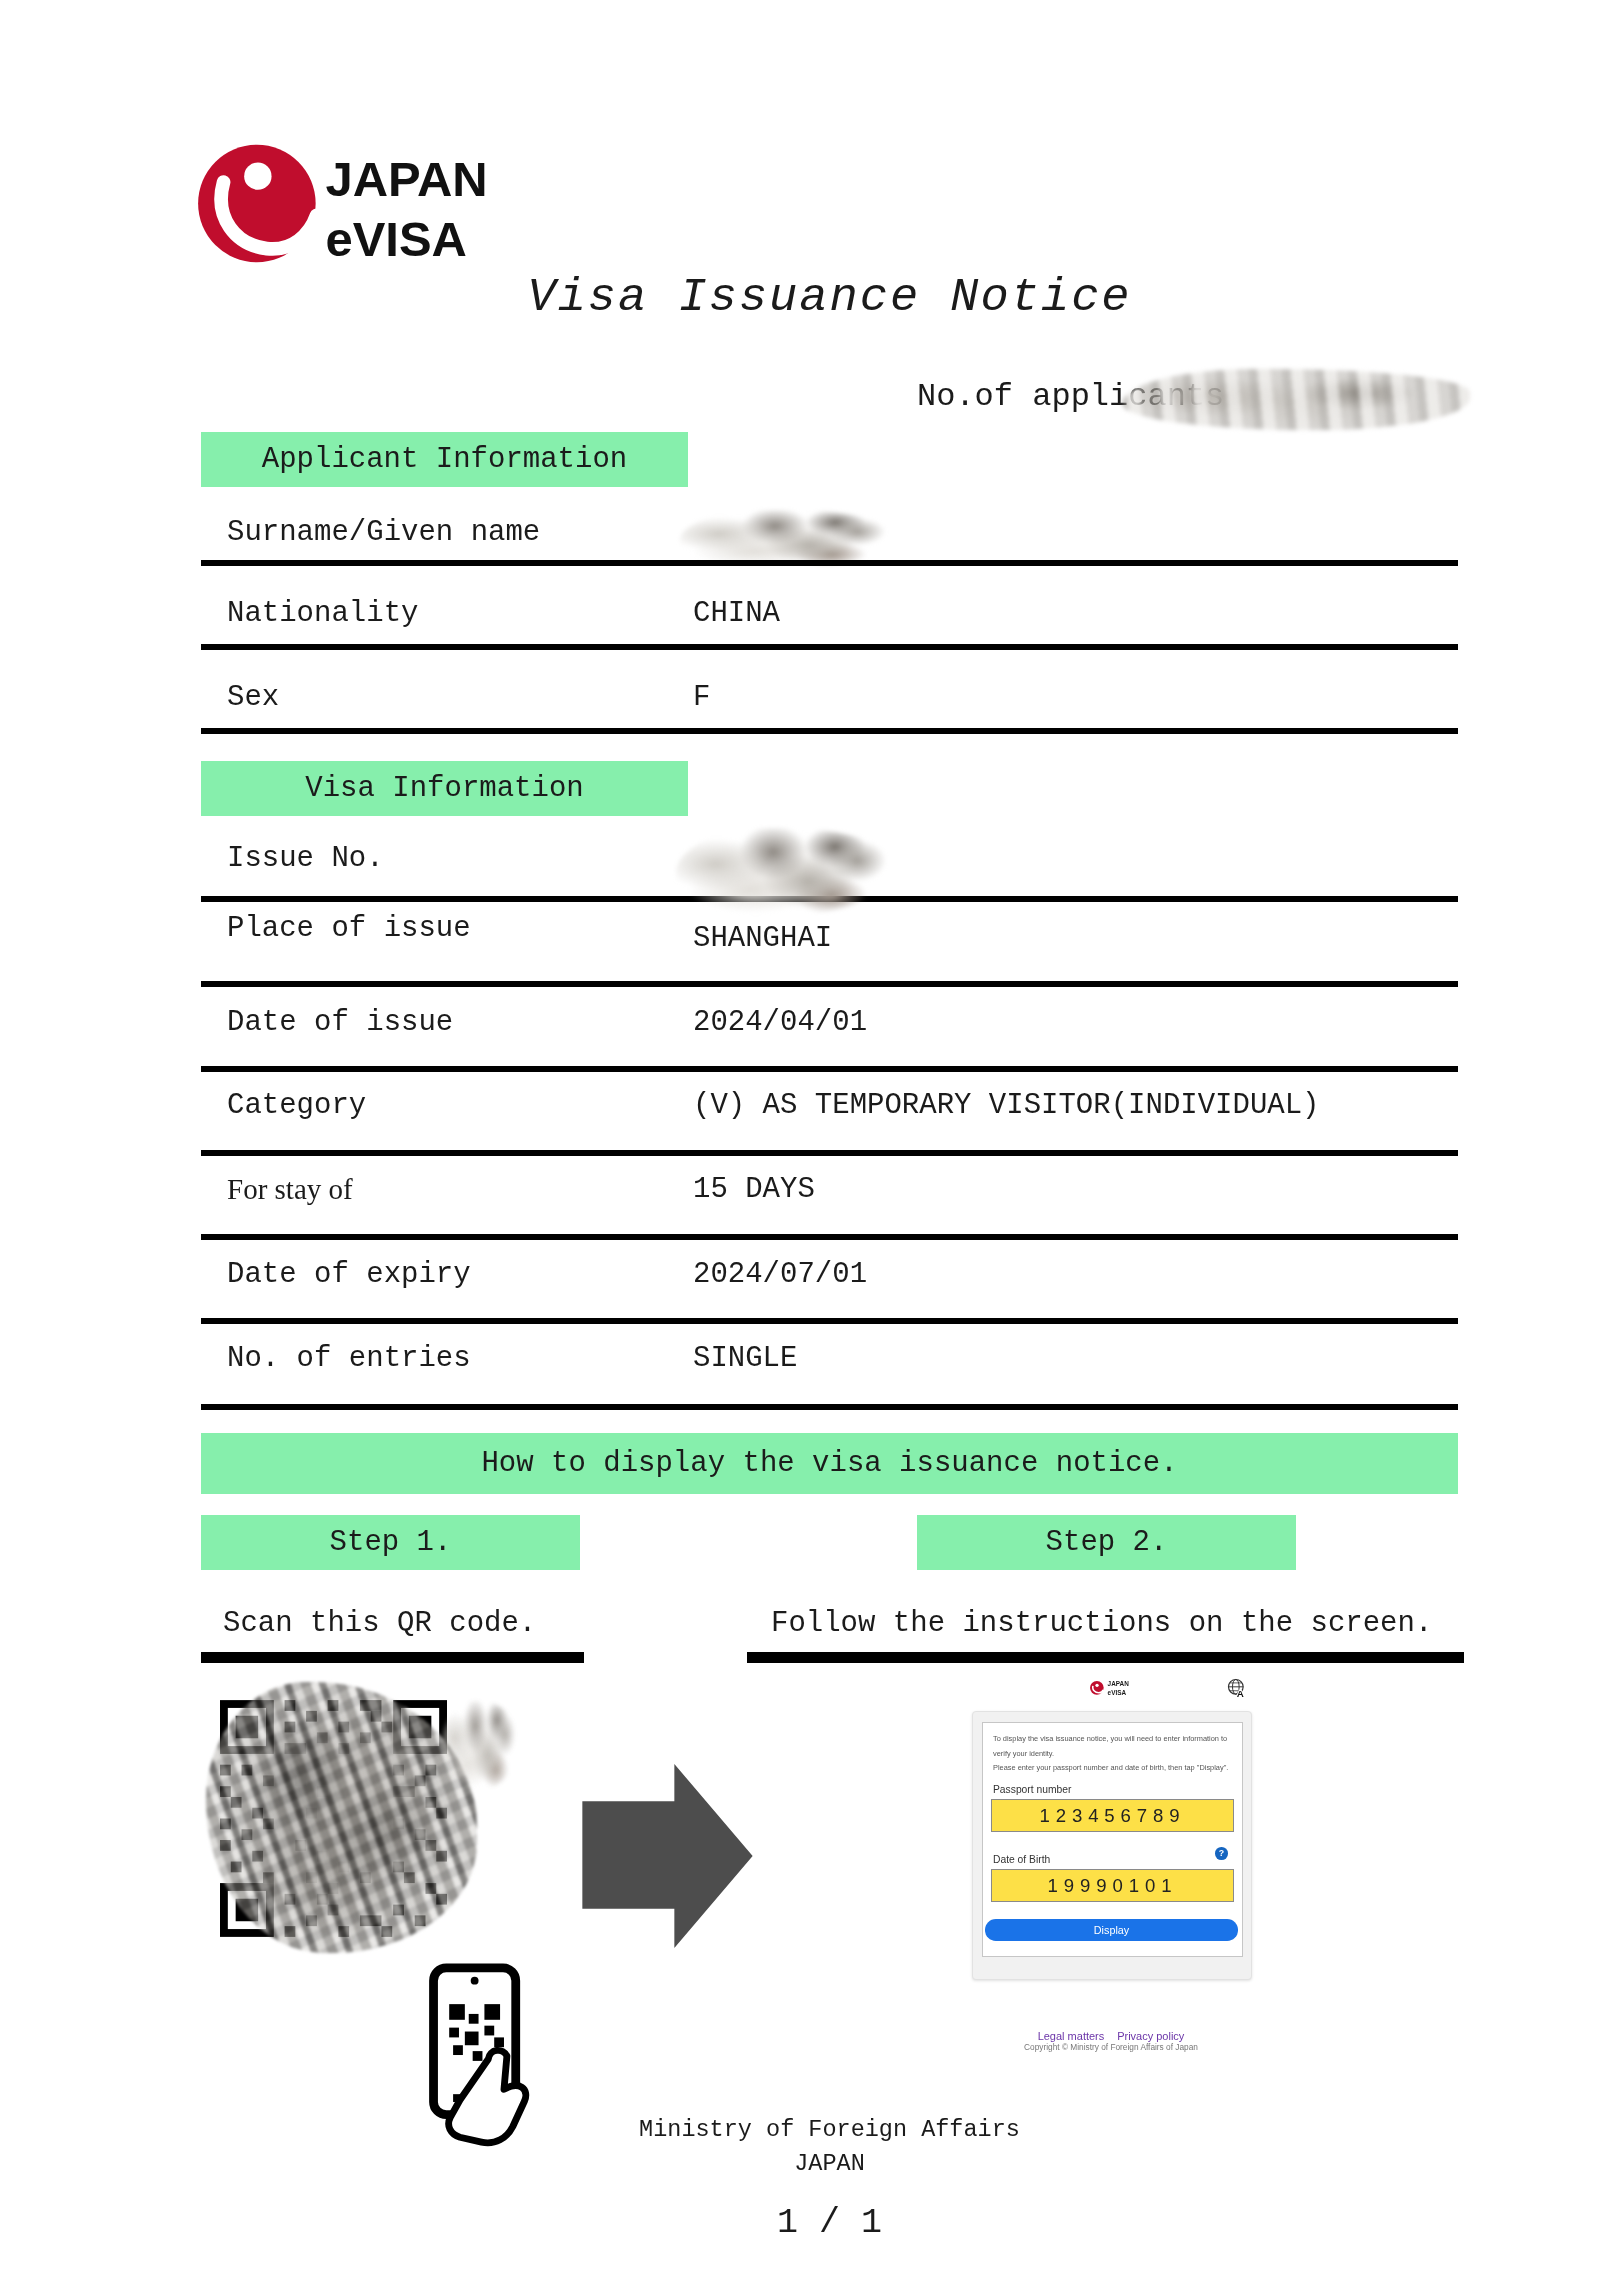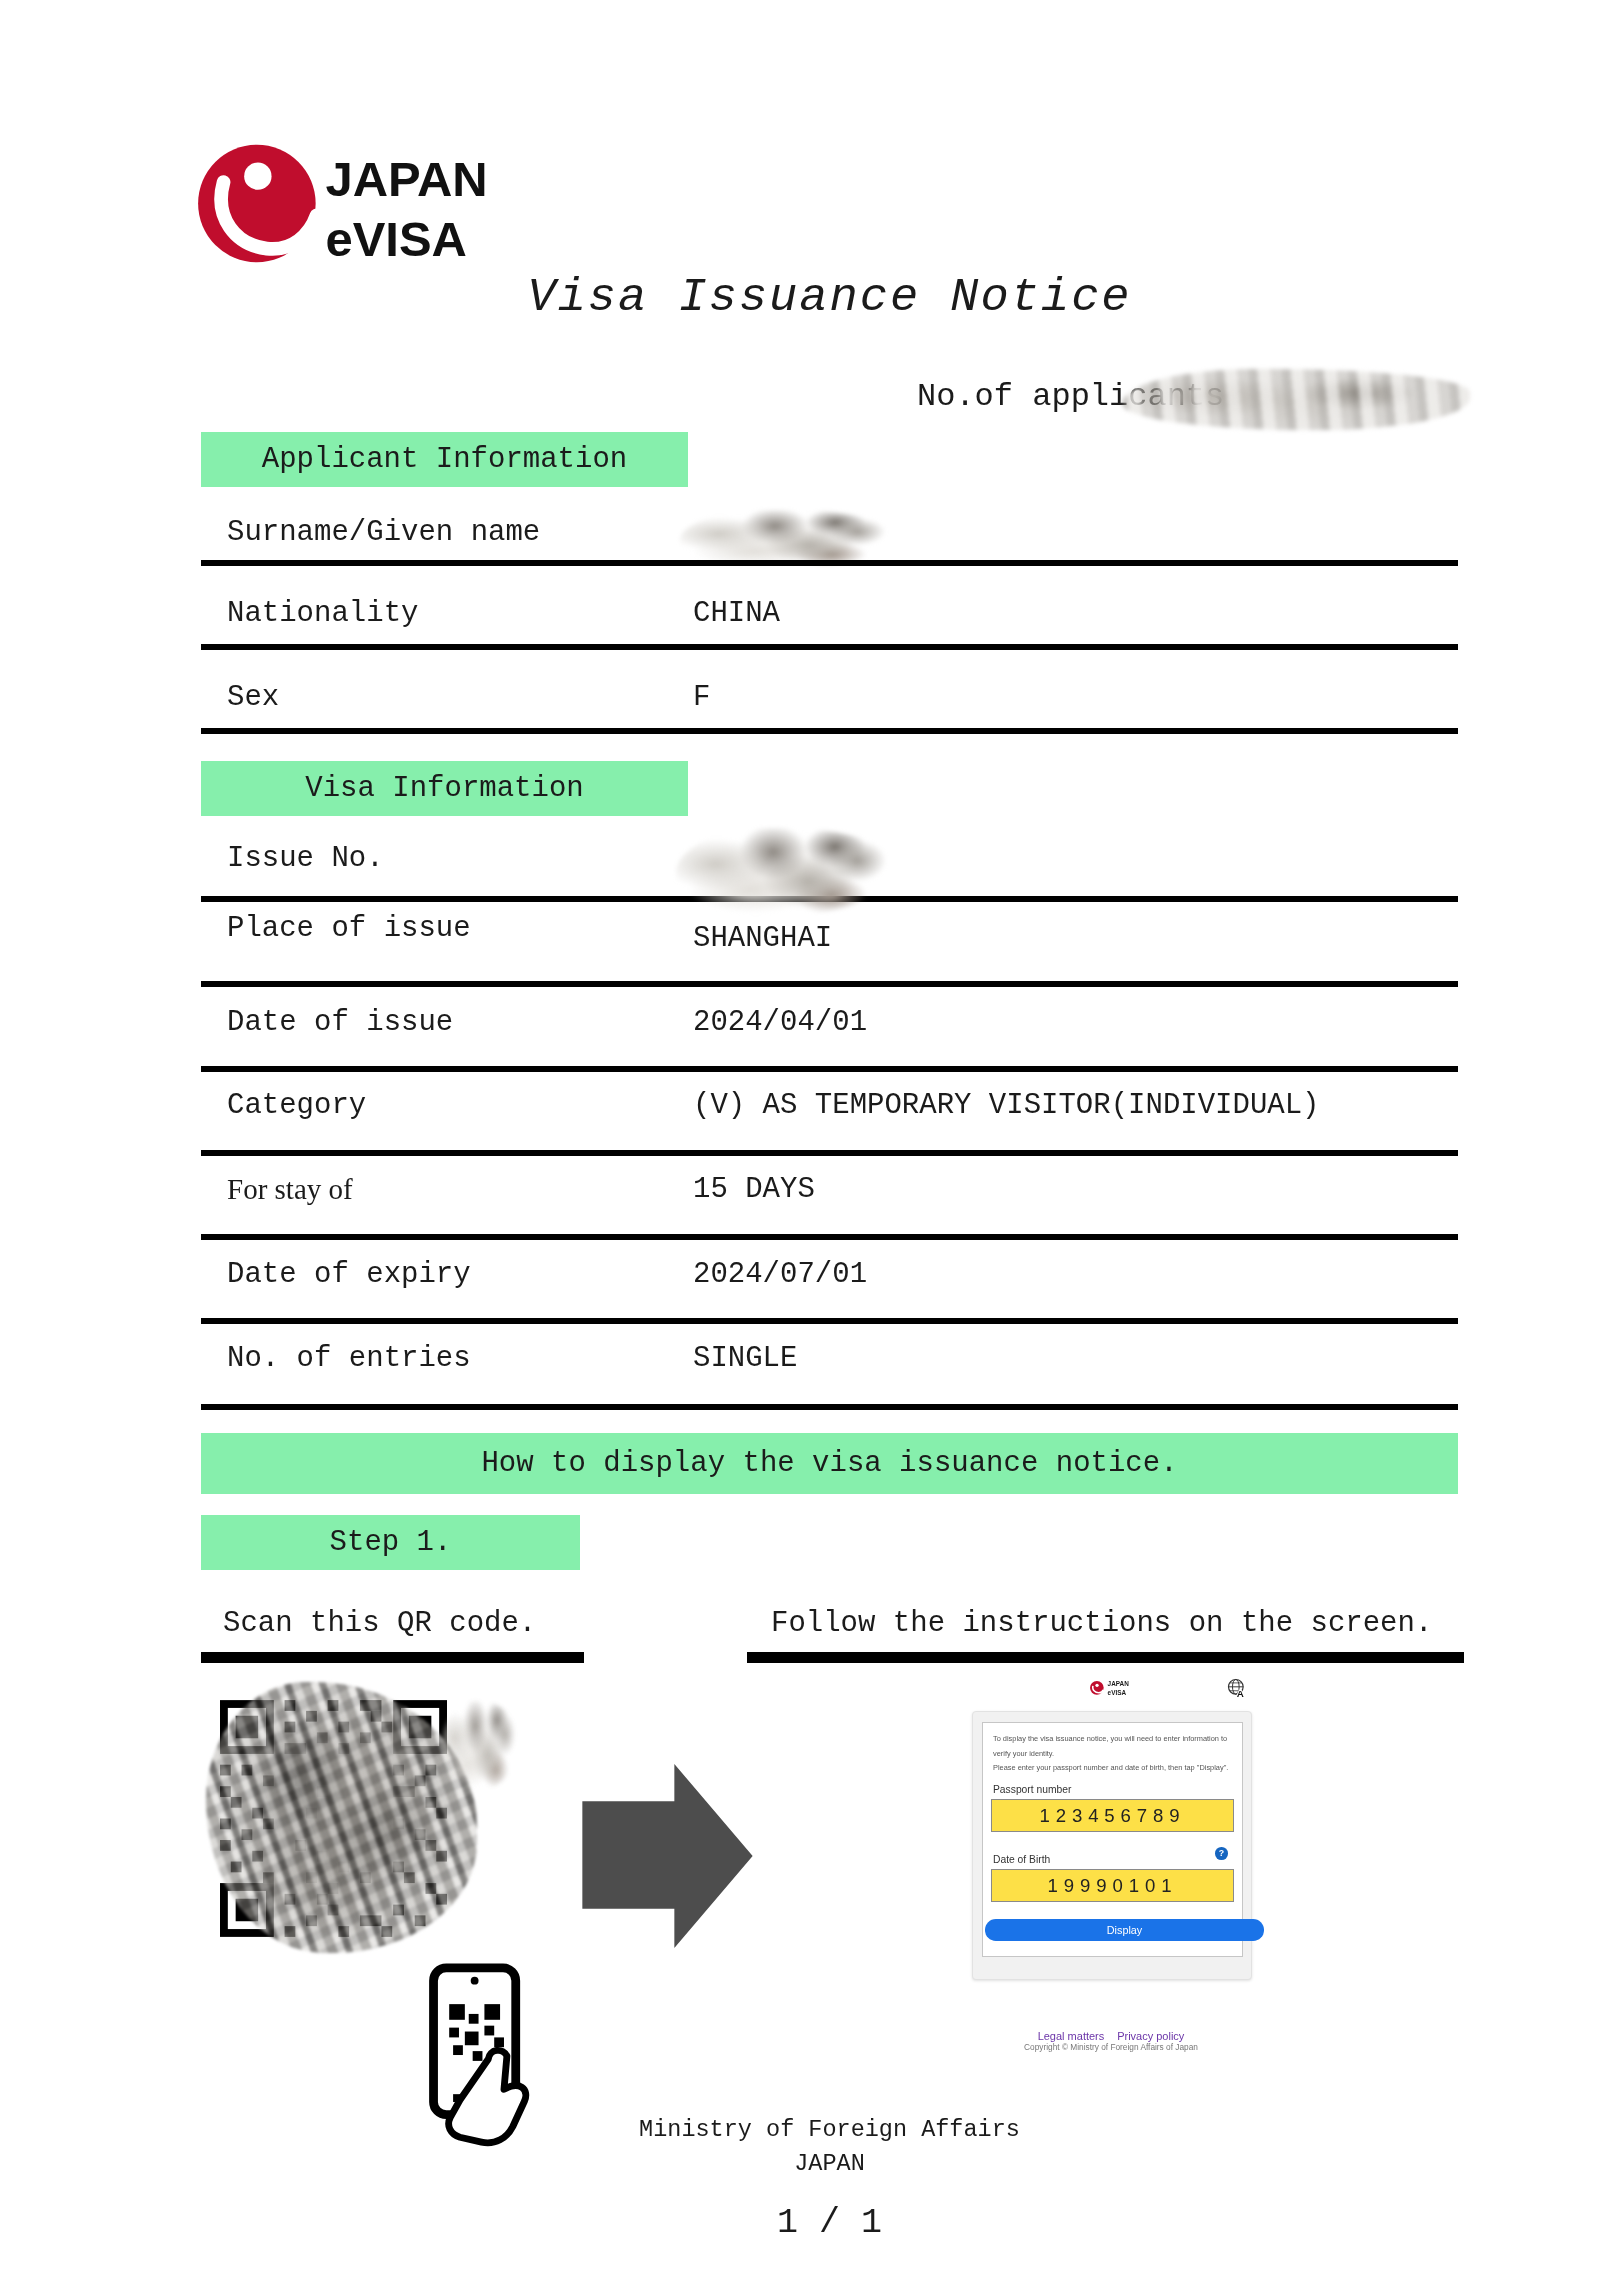--- a/index.html
+++ b/index.html
@@ -60,21 +60,21 @@
   
   .mini{font-family:"Liberation Sans","DejaVu Sans",sans-serif;}
   .mini-card-outer{left:972px;top:1711px;width:278px;height:267px;background:#f1f1f1;
                    border:1px solid #e2e2e2;border-radius:3.9px;box-shadow:0 1px 2.9px rgba(0,0,0,.12);}
   .mini-card-inner{left:982px;top:1722px;width:259px;height:233px;background:#fff;border:1px solid #c6c6c6;}
   .mini-intro{left:993px;width:237px;font-size:7.4px;line-height:14.7px;color:#555;}
   .mini-label{left:993px;font-size:10.3px;color:#333;}
   .mini-input{left:991px;width:241px;height:31px;background:#fde047;border:1px solid #8a8a8a;
               display:flex;align-items:center;justify-content:center;
               font-size:18.6px;letter-spacing:5.9px;color:#222;}
-  .mini-btn{left:985px;top:1919px;width:279px;height:21.6px;border-radius:10.8px;background:#1a73e8;
+  .mini-btn{left:985px;top:1919px;width:253px;height:21.6px;border-radius:10.8px;background:#1a73e8;
             display:flex;align-items:center;justify-content:center;color:#fff;font-size:10.8px;}
   .mini-help{left:1215px;top:1847px;width:12.7px;height:12.7px;border-radius:50%;background:#1565c0;
              color:#fff;font-size:8.8px;font-weight:bold;display:flex;align-items:center;justify-content:center;}
   .mini-links{left:972px;top:2015px;width:278px;text-align:center;font-size:11px;color:#6b35a8;margin-top:15px;}
   .mini-links span{margin:0 4.9px;}
   .mini-copy{left:972px;top:2042px;width:278px;text-align:center;font-size:8.3px;color:#777;}
   .mini-logo-text{font-family:"Liberation Sans",sans-serif;font-weight:bold;font-size:6.4px;line-height:7.4px;color:#1a1a1a;}
 </style>
 </head>
 <body>
@@ -136,20 +136,21 @@
   <div class="abs row-value" style="top:1258px;">2024/07/01</div>
   <div class="abs rule" style="top:1318px;"></div>
 
   <div class="abs row-label" style="top:1342px;">No. of entries</div>
   <div class="abs row-value" style="top:1342px;">SINGLE</div>
   <div class="abs rule" style="top:1404px;"></div>
 
   <div class="abs sec-header wide-bar">How to display the visa issuance notice.</div>
 
   <div class="abs sec-header step-box" style="left:201px;">Step 1.</div>
+  <div class="abs sec-header step-box" style="left:917px;">Step 2.</div>
 
   <div class="abs instr" style="left:223px;">Scan this QR code.</div>
   <div class="abs instr" style="left:771px;">Follow the instructions on the screen.</div>
   <div class="abs underbar" style="left:201px;width:383px;"></div>
   <div class="abs underbar" style="left:747px;width:717px;"></div>
 
   <div class="abs" style="left:220px;top:1700px;width:227px;height:237px;">
     <svg width="227" height="237" viewBox="0 0 232 242">
       <g fill="#000">
 

